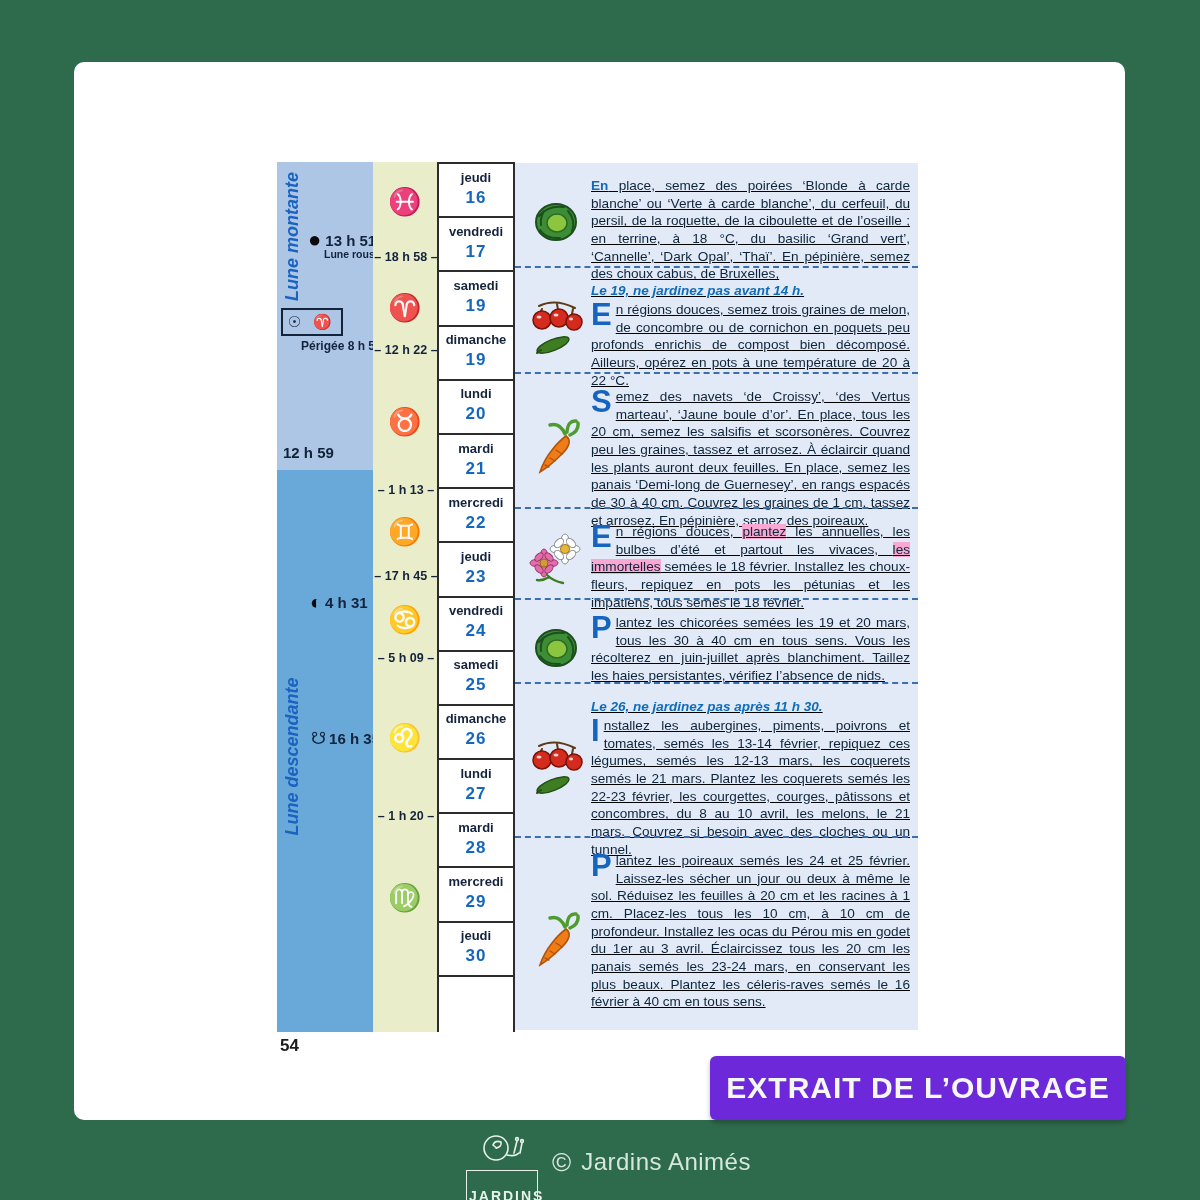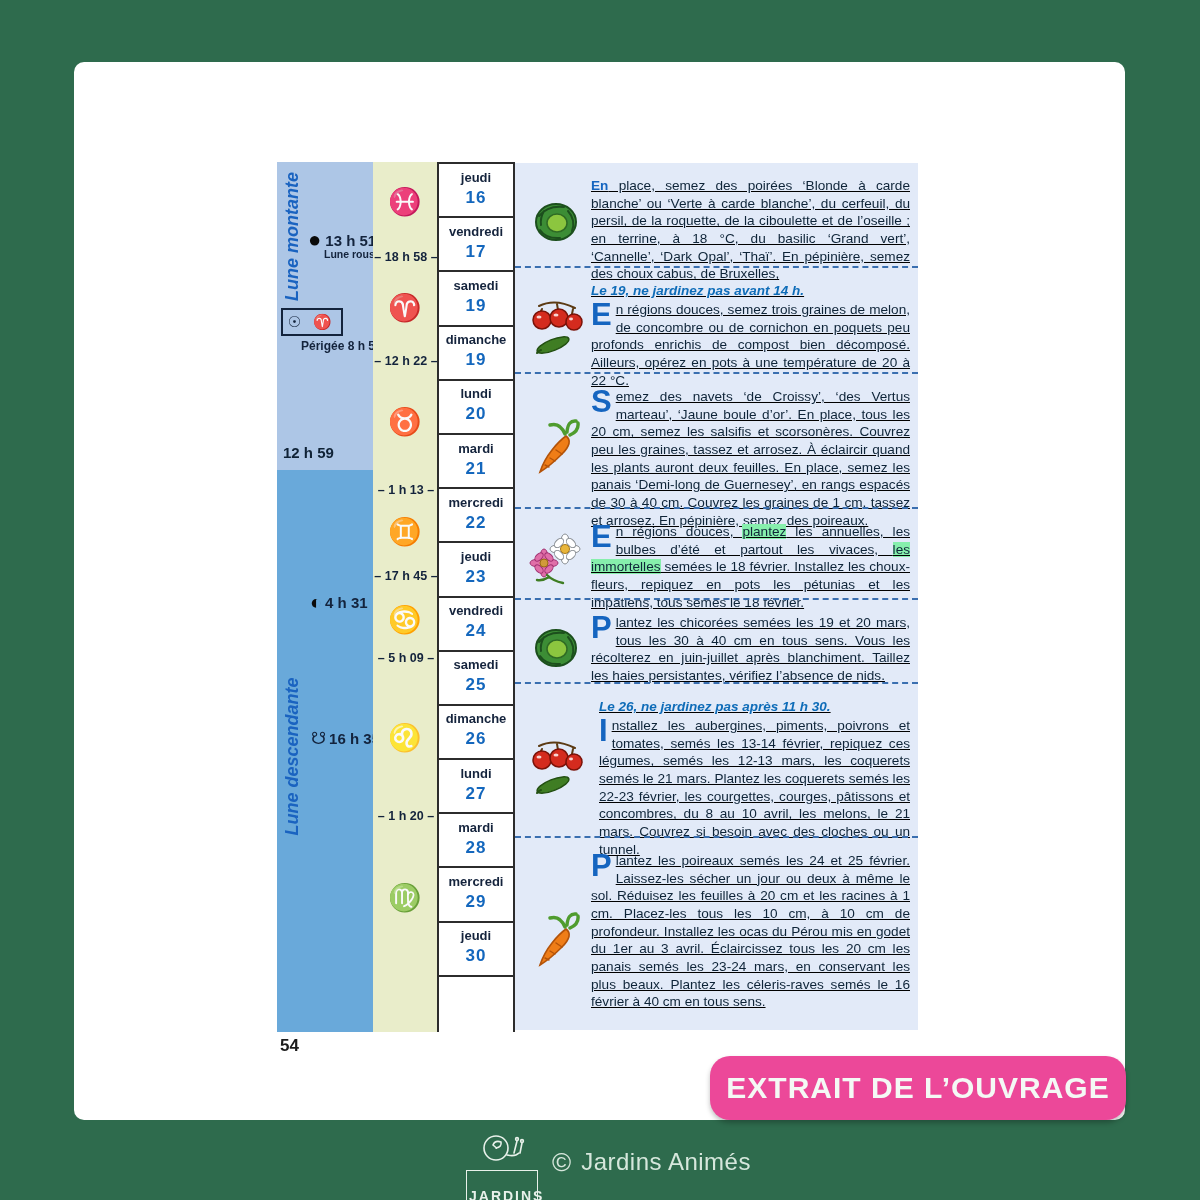--- a/index.html
+++ b/index.html
@@ -46,24 +46,24 @@
   
   .panel{position:absolute;left:515px;top:163px;width:403px;height:867px;background:#e2eaf8;display:flex;flex-direction:column;}
   .block{display:flex;box-sizing:border-box;padding:14px 8px 2px 6px;text-decoration:underline;}
   .block + .block{border-top:2px dashed #3a6fb0;}
   .icon-col{width:70px;flex:0 0 70px;display:flex;align-items:center;justify-content:center;}
   .block-body{flex:1;}
   .block-header{font-size:13.5px;font-weight:bold;font-style:italic;color:#0e6cb8;margin:1px 0 3px 0;}
   .block-text{margin:0;font-size:13.6px;line-height:1.3;color:#0e2438;text-align:justify;}
   .dropcap{float:left;font-size:31px;line-height:26px;font-weight:bold;color:#1565c0;margin:1px 4px 0 0;}
   .lead{font-weight:bold;color:#1565c0;}
-  .hl{background:#86efac;}
+  .hl{background:#f9a8d4;}
   .page-num{position:absolute;left:280px;top:1036px;font-size:17px;font-weight:bold;color:#1c1c1c;}
   
-  .extract-btn{position:absolute;left:710px;top:1056px;width:416px;height:64px;background:#ec4899;border:none;border-radius:20px;
+  .extract-btn{position:absolute;left:710px;top:1056px;width:416px;height:64px;background:#6d28d9;border:none;border-radius:6px;
     color:#f4f9f5;font-family:"Liberation Sans",sans-serif;font-size:30px;font-weight:bold;letter-spacing:1px;
     display:flex;align-items:center;justify-content:center;box-shadow:0 3px 5px rgba(0,0,0,.25);cursor:pointer;}
   
   .footer-logo{position:absolute;left:466px;top:1131px;width:72px;text-align:center;color:#e8f1ea;}
   .logo-box{display:block;border:1px solid #e8f1ea;font-size:14px;font-weight:bold;letter-spacing:2px;padding:17px 2px;margin-top:1px;}
   .footer-credit{position:absolute;left:552px;top:1148px;display:flex;align-items:center;gap:10px;color:#d6e7dc;}
   .credit-sym{font-size:26px;line-height:26px;}
   .credit-text{font-size:24px;letter-spacing:0.5px;}
 </style>
 </head>
@@ -108,21 +108,21 @@
     <div class="sign" style="top: 186px; left: 373px;">♓</div>
     <div class="sign" style="top: 292px; left: 373px;">♈</div>
     <div class="sign" style="top: 406px; left: 373px;">♉</div>
     <div class="sign" style="top: 516px; left: 373px;">♊</div>
     <div class="sign" style="top: 604px; left: 373px;">♋</div>
     <div class="sign" style="top: 722px; left: 373px;">♌</div>
     <div class="sign" style="top: 882px; left: 373px;">♍</div>
   </div>
 <div id="times">
     <div class="time-marker" style="top: 250px;">18 h 58</div>
-    <div class="time-marker" style="top: 354px;">12 h 22</div>
+    <div class="time-marker" style="top: 343px;">12 h 22</div>
     <div class="time-marker" style="top: 483px;">1 h 13</div>
     <div class="time-marker" style="top: 569px;">17 h 45</div>
     <div class="time-marker" style="top: 651px;">5 h 09</div>
     <div class="time-marker" style="top: 809px;">1 h 20</div>
   </div>
 <div id="ticks">
     <div class="tick" style="top: 257px;"></div>
     <div class="tick" style="top: 350px;"></div>
     <div class="tick" style="top: 490px;"></div>
     <div class="tick" style="top: 576px;"></div>
@@ -274,21 +274,21 @@
         <svg width="52" height="46" viewBox="0 0 52 46">
           <ellipse cx="26" cy="24" rx="20" ry="18" fill="#3c8d35" stroke="#1c4f1d" stroke-width="2"></ellipse>
           <ellipse cx="27" cy="25" rx="10" ry="9" fill="#8cc63f" stroke="#2f6b24" stroke-width="1.5"></ellipse>
           <path d="M9 18 Q18 7 34 9 M10 32 Q16 41 30 40 M38 13 Q46 22 42 33 M14 13 Q10 20 11 27" fill="none" stroke="#1c4f1d" stroke-width="2" stroke-linecap="round"></path>
         </svg>
       </div>
       <div class="block-body">
         <p class="block-text"><span class="dropcap">P</span>lantez les chicorées semées les 19 et 20 mars, tous les 30 à 40 cm en tous sens. Vous les récolterez en juin-juillet après blanchiment. Taillez les haies persistantes, vérifiez l’absence de nids.</p>
       </div>
     </section>
-    <section class="block" style="height: 154px; gap: 8px;">
+    <section class="block" style="height: 154px;">
       <div class="icon-col">
         <svg width="54" height="60" viewBox="0 0 54 60">
           <path d="M10 10 Q26 2 46 12 M13 13 L11 17 M28 8 L29 14 M44 13 L43 18" fill="none" stroke="#5c3b14" stroke-width="2" stroke-linecap="round"></path>
           <circle cx="13" cy="24" r="9" fill="#d42b1e" stroke="#7a1208" stroke-width="1.5"></circle>
           <circle cx="30" cy="22" r="9" fill="#d42b1e" stroke="#7a1208" stroke-width="1.5"></circle>
           <circle cx="45" cy="26" r="8" fill="#d42b1e" stroke="#7a1208" stroke-width="1.5"></circle>
           <ellipse cx="10" cy="21" rx="2.5" ry="1.6" fill="#ffffff" opacity="0.8"></ellipse>
           <ellipse cx="27" cy="19" rx="2.5" ry="1.6" fill="#ffffff" opacity="0.8"></ellipse>
           <ellipse cx="42" cy="23" rx="2" ry="1.4" fill="#ffffff" opacity="0.8"></ellipse>
           <ellipse cx="24" cy="49" rx="17" ry="5.5" transform="rotate(-22 24 49)" fill="#3f7d23" stroke="#235012" stroke-width="1.5"></ellipse>

